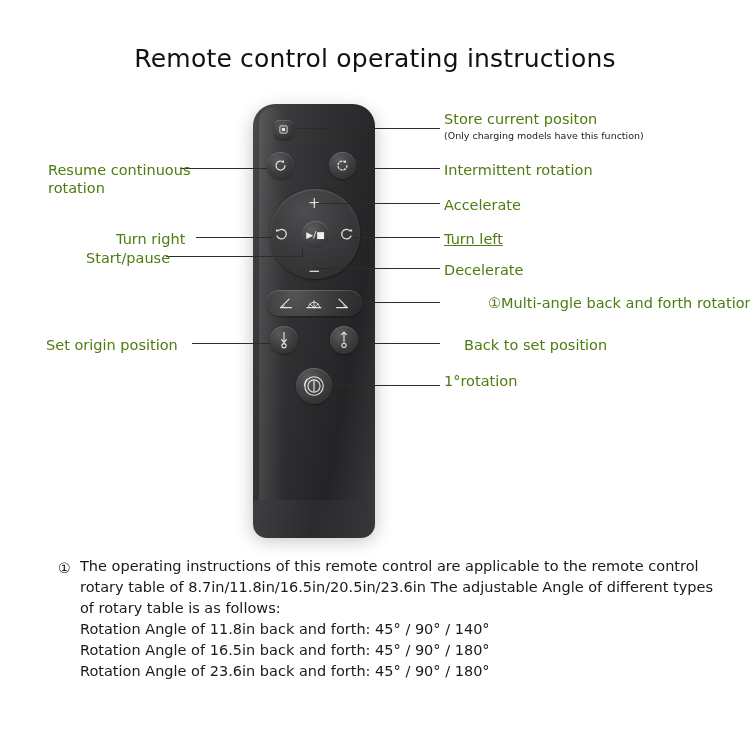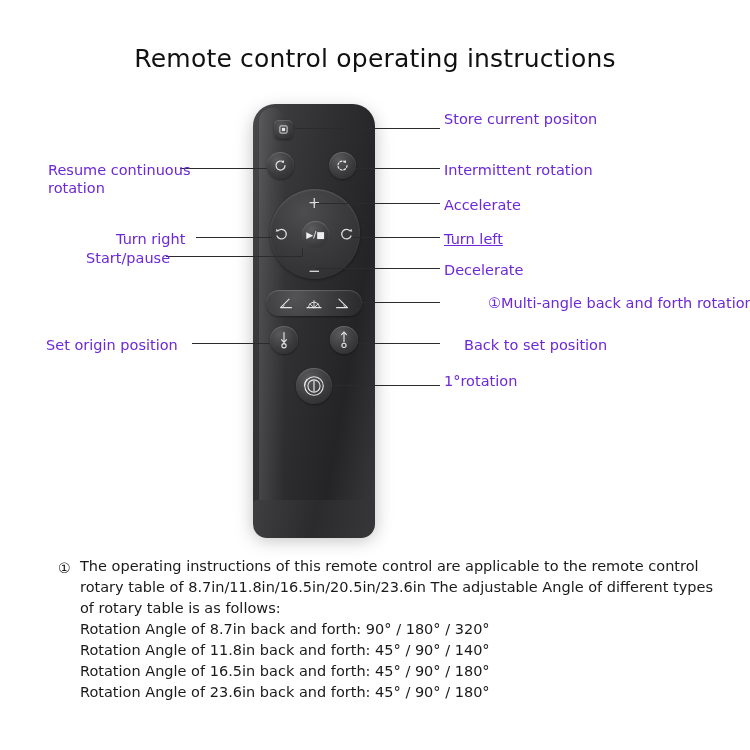--- a/index.html
+++ b/index.html
@@ -123,21 +123,21 @@
     box-sizing: border-box;
   }
   .key-origin { left: 270px; top: 326px; width: 28px; height: 28px; }
   .key-back { left: 330px; top: 326px; width: 28px; height: 28px; }
   .key-degree { left: 296px; top: 368px; width: 36px; height: 36px; }
 
   
   .callout {
     position: absolute;
     font-size: 14.5px;
-    color: #6d28d9;
+    color: #4d7c0f;
     line-height: 1.25;
     white-space: nowrap;
   }
   .callout.small {
     font-size: 9.5px;
     color: #222;
   }
   .leader {
     position: absolute;
     height: 0;
@@ -290,39 +290,39 @@
   <div class="leader" style="left:358px; top:343px; width:82px;"></div>
   <div class="leader" style="left:332px; top:385px; width:108px;"></div>
 
   <div class="leader" style="left:180px; top:168px; width:87px;"></div>
   <div class="leader" style="left:196px; top:237px; width:76px;"></div>
   <div class="leader" style="left:166px; top:256px; width:136px;"></div>
   <div class="leader-v" style="left:302px; top:248px; height:9px;"></div>
   <div class="leader" style="left:192px; top:343px; width:78px;"></div>
 
   <div class="callout c-store">Store current positon</div>
+  <div class="callout small c-store-sub">(Only charging models have this function)</div>
   <div class="callout c-intermittent">Intermittent rotation</div>
   <div class="callout c-accelerate">Accelerate</div>
   <div class="callout c-turnleft">Turn left</div>
   <div class="callout c-decelerate">Decelerate</div>
   <div class="callout c-multi">①Multi-angle back and forth rotation</div>
   <div class="callout c-backset">Back to set position</div>
   <div class="callout c-onedeg">1°rotation</div>
 
   <div class="callout c-resume">Resume continuous rotation</div>
   <div class="callout c-turnright">Turn right</div>
   <div class="callout c-startpause">Start/pause</div>
   <div class="callout c-origin">Set origin position</div>
 
   <div class="footnote">
     <div class="marker">①</div>
     <div class="fbody">
       <p class="fpara">The operating instructions of this remote control are applicable to the remote control rotary table of 8.7in/11.8in/16.5in/20.5in/23.6in  The adjustable Angle of different types of rotary table is as follows:</p>
       <div class="lines">
-        <p>Rotation Angle of 8.7in back and forth: 90° / 180° / 320°</p>
         <p>Rotation Angle of 11.8in back and forth: 45° / 90° / 140°</p>
         <p>Rotation Angle of 16.5in back and forth: 45° / 90° / 180°</p>
         <p>Rotation Angle of 23.6in back and forth: 45° / 90° / 180°</p>
       </div>
     </div>
   </div>
 
 </div>
 
 </body></html>

